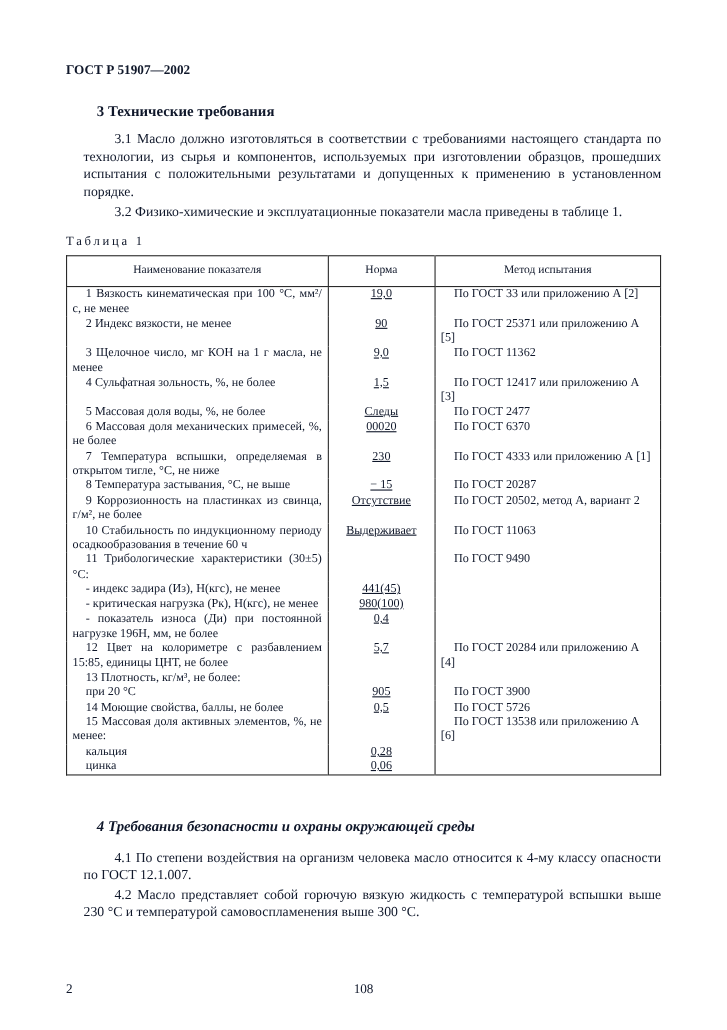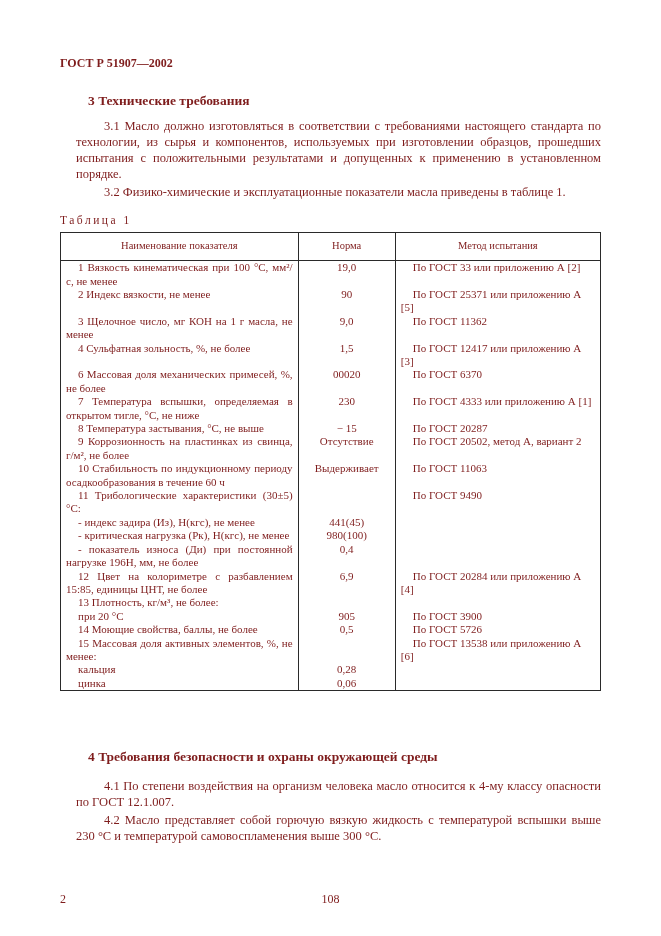--- a/index.html
+++ b/index.html
@@ -5,36 +5,37 @@
   html, body { margin: 0; padding: 0; background: #e9e9e9; }
   .page {
     position: relative;
     width: 661px;
     height: 936px;
     margin: 0 auto;
     background: #ffffff;
     box-sizing: border-box;
     padding: 56px 60px 0 60px;
     font-family: "Liberation Serif", "DejaVu Serif", serif;
-    color: #7f1d1d;
+    color: #0f172a;
     overflow: hidden;
   }
   .doc-number {
     font-weight: bold;
     font-size: 12px;
     margin-bottom: 22px;
   }
   .section-title {
     font-weight: bold;
     font-size: 13.5px;
     margin: 0 0 10px 28px;
   }
   .section-title.sec4 {
-    margin-top: 58px;
+    margin-top: 38px;
     margin-bottom: 14px;
+    font-style: italic;
   }
   .para {
     font-size: 12.5px;
     line-height: 1.27;
     text-align: justify;
     text-indent: 28px;
     margin: 0 0 2px 16px;
   }
   .table-label {
     font-size: 11.5px;
@@ -68,20 +69,21 @@
   .col-name   { width: 44%; }
   .col-norm   { width: 18%; }
   .col-method { width: 38%; }
   .c-name {
     text-indent: 12px;
     text-align: justify;
     margin-top: 44px;
   }
   .c-norm {
     text-align: center;
+    text-decoration: underline;
   }
   .c-method {
     text-indent: 12px;
   }
   .vbottom { vertical-align: bottom; }
   .footer {
     position: absolute;
     left: 60px;
     right: 60px;
     bottom: 44px;
@@ -133,20 +135,25 @@
           <td class="c-name">3 Щелочное число, мг КОН на 1 г масла, не менее</td>
           <td class="c-norm vbottom">9,0</td>
           <td class="c-method">По ГОСТ 11362</td>
         </tr>
         <tr>
           <td class="c-name">4 Сульфатная зольность, %, не более</td>
           <td class="c-norm">1,5</td>
           <td class="c-method">По ГОСТ 12417 или приложению А [3]</td>
         </tr>
         <tr>
+          <td class="c-name">5 Массовая доля воды, %, не более</td>
+          <td class="c-norm">Следы</td>
+          <td class="c-method">По ГОСТ 2477</td>
+        </tr>
+        <tr>
           <td class="c-name">6 Массовая доля механических примесей, %, не более</td>
           <td class="c-norm vbottom">00020</td>
           <td class="c-method">По ГОСТ 6370</td>
         </tr>
         <tr>
           <td class="c-name">7 Температура вспышки, определяемая в открытом тигле, °С, не ниже</td>
           <td class="c-norm vbottom">230</td>
           <td class="c-method">По ГОСТ 4333 или приложению А [1]</td>
         </tr>
         <tr>
@@ -179,21 +186,21 @@
           <td class="c-norm vbottom">980(100)</td>
           <td class="c-method"></td>
         </tr>
         <tr>
           <td class="c-name">- показатель износа (Ди) при постоянной нагрузке 196Н, мм, не более</td>
           <td class="c-norm vbottom">0,4</td>
           <td class="c-method"></td>
         </tr>
         <tr>
           <td class="c-name">12 Цвет на колориметре с разбавлением 15:85, единицы ЦНТ, не более</td>
-          <td class="c-norm vbottom">6,9</td>
+          <td class="c-norm vbottom">5,7</td>
           <td class="c-method">По ГОСТ 20284 или приложению А [4]</td>
         </tr>
         <tr>
           <td class="c-name">13 Плотность, кг/м³, не более:</td>
           <td class="c-norm"></td>
           <td class="c-method"></td>
         </tr>
         <tr>
           <td class="c-name">при 20 °С</td>
           <td class="c-norm">905</td>

